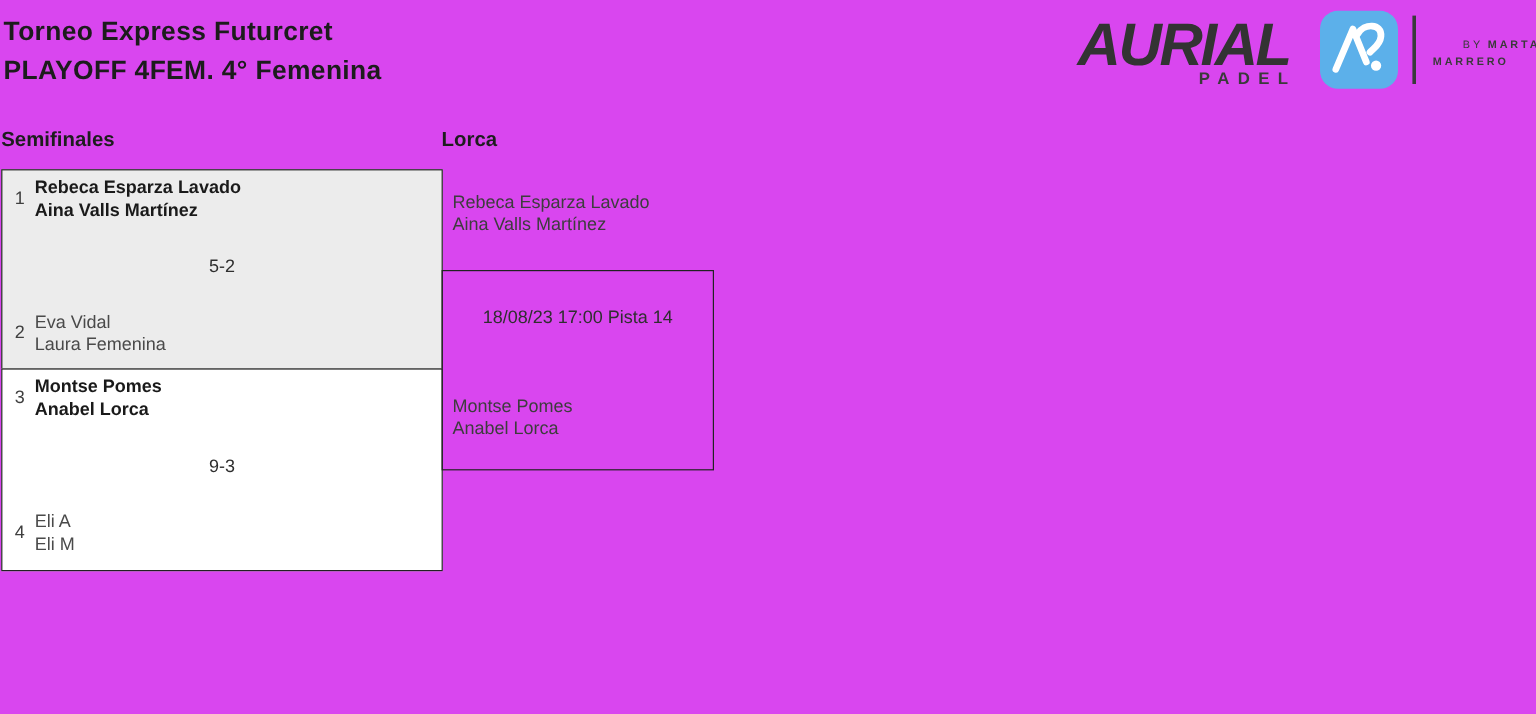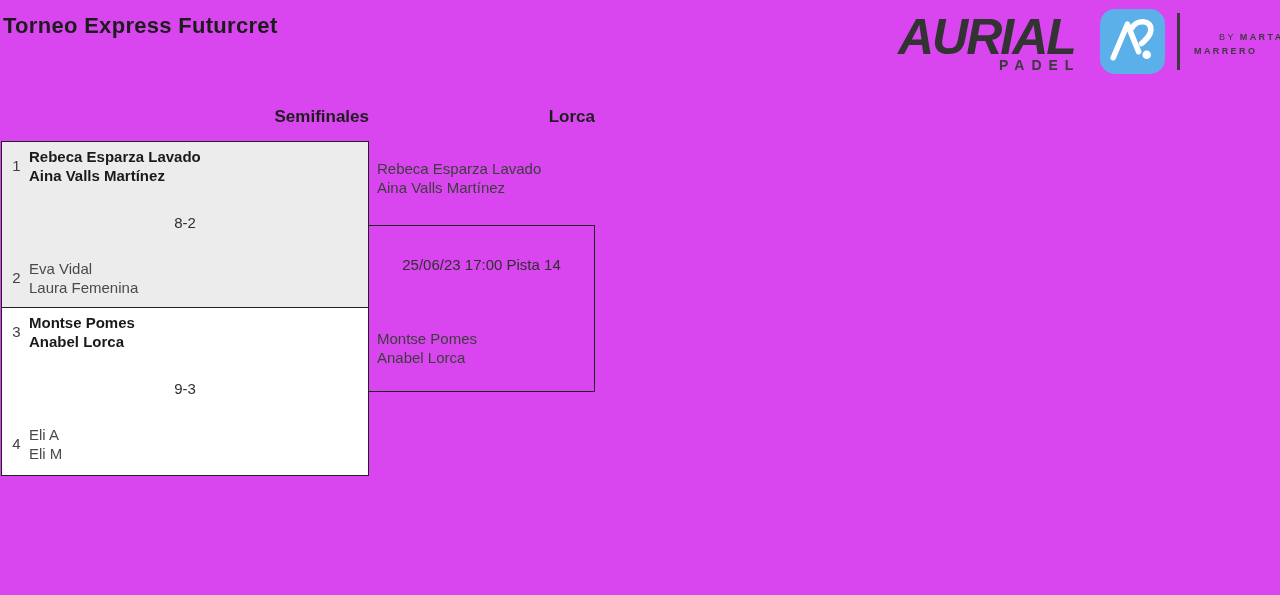--- a/index.html
+++ b/index.html
@@ -84,21 +84,21 @@
   .byline .by { font-weight: 400; margin-right: 4px; padding-left: 25px; }
   .byline .name { font-weight: 700; }
 
   
   .round-header {
     position: absolute;
     top: 107px;
     font-size: 17px;
     font-weight: 600;
     color: #1d1d1d;
-    text-align: right;
+    text-align: left;
   }
   .round-header.semis { left: 1px; width: 368px; }
   .round-header.final { left: 368px; width: 227px; }
 
   .match-box {
     position: absolute;
     border: 1px solid #222222;
     background: #ffffff;
   }
   .sf-1 { left: 1px; top: 141px; width: 368px; height: 167px; background: #ececec; }
@@ -173,20 +173,21 @@
     white-space: nowrap;
   }
 </style>
 </head>
 <body>
 
 <div class="page">
 
   <div class="title-block">
     <div>Torneo Express Futurcret</div>
+    <div>PLAYOFF 4FEM. 4° Femenina</div>
   </div>
 
   <div class="logo">
     <div class="brand">AURIAL</div>
     <div class="brand-sub">PADEL</div>
     <div class="app-icon">
       <svg viewBox="0 0 64 64">
         <path d="M13 48 L27 15 L38 42" fill="none" stroke="#ffffff" stroke-width="5.5" stroke-linecap="round" stroke-linejoin="round"></path>
         <path d="M31 19 C36 10 51 10 50 21 C49.4 28 44 30.5 41 34" fill="none" stroke="#ffffff" stroke-width="5.5" stroke-linecap="round"></path>
         <circle cx="46" cy="45" r="4.2" fill="#ffffff"></circle>
@@ -205,21 +206,21 @@
 
   <div class="round-header semis">Semifinales</div>
   <div class="round-header final">Lorca</div>
 
   <div class="match-box sf-1">
     <div class="seed top">1</div>
     <div class="team winner top">
       <div>Rebeca Esparza Lavado</div>
       <div>Aina Valls Martínez</div>
     </div>
-    <div class="score">8-2</div>
+    <div class="score">5-2</div>
     <div class="seed bottom">2</div>
     <div class="team regular bottom">
       <div>Eva Vidal</div>
       <div>Laura Femenina</div>
     </div>
   </div>
 
   <div class="match-box sf-2">
     <div class="seed top">3</div>
     <div class="team winner top">
@@ -233,20 +234,20 @@
       <div>Eli M</div>
     </div>
   </div>
 
   <div class="final-team-top">
     <div>Rebeca Esparza Lavado</div>
     <div>Aina Valls Martínez</div>
   </div>
 
   <div class="match-box final-box">
-    <div class="final-schedule">25/06/23 17:00 Pista 14</div>
+    <div class="final-schedule">18/08/23 17:00 Pista 14</div>
     <div class="final-team-bottom">
       <div>Montse Pomes</div>
       <div>Anabel Lorca</div>
     </div>
   </div>
 
 </div>
 
 </body></html>

